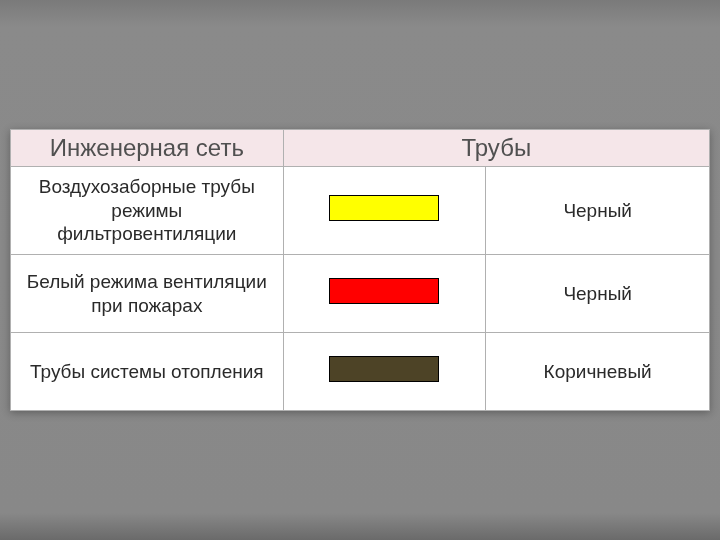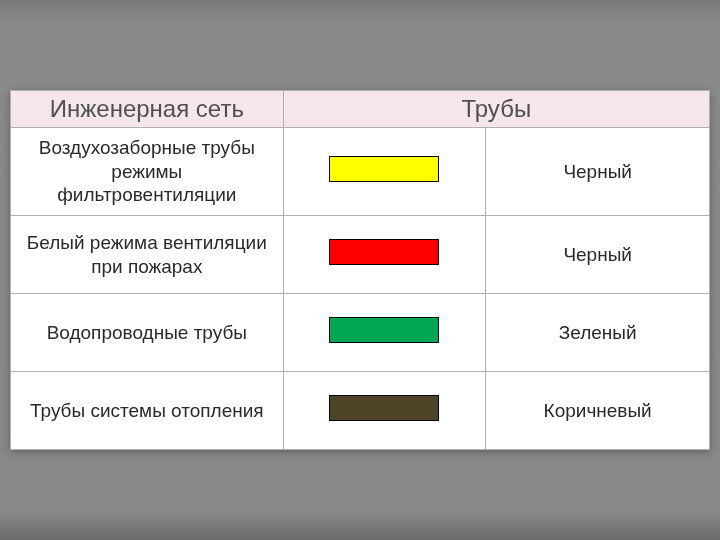--- a/index.html
+++ b/index.html
@@ -61,24 +61,19 @@
         <td>Воздухозаборные трубы режимы фильтровентиляции</td>
         <td><span class="swatch" style="background:#ffff00"></span></td>
         <td>Черный</td>
       </tr>
       <tr>
         <td>Белый режима вентиляции при пожарах</td>
         <td><span class="swatch" style="background:#ff0000"></span></td>
         <td>Черный</td>
       </tr>
       <tr>
-        <td>Водопроводные трубы</td>
-        <td><span class="swatch" style="background:#00a651"></span></td>
-        <td>Зеленый</td>
-      </tr>
-      <tr>
         <td>Трубы системы отопления</td>
         <td><span class="swatch" style="background:#4d4326"></span></td>
         <td>Коричневый</td>
       </tr>
     </tbody>
   </table>
 </div>
 
 </body></html>

